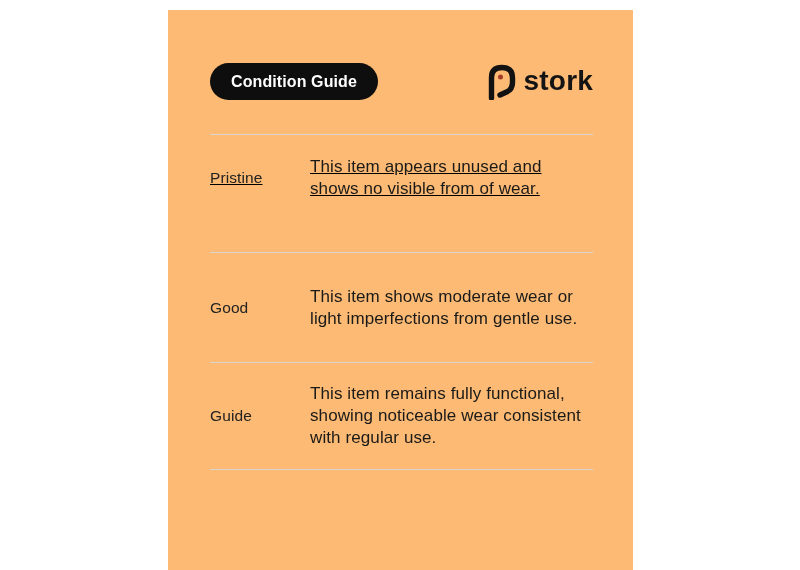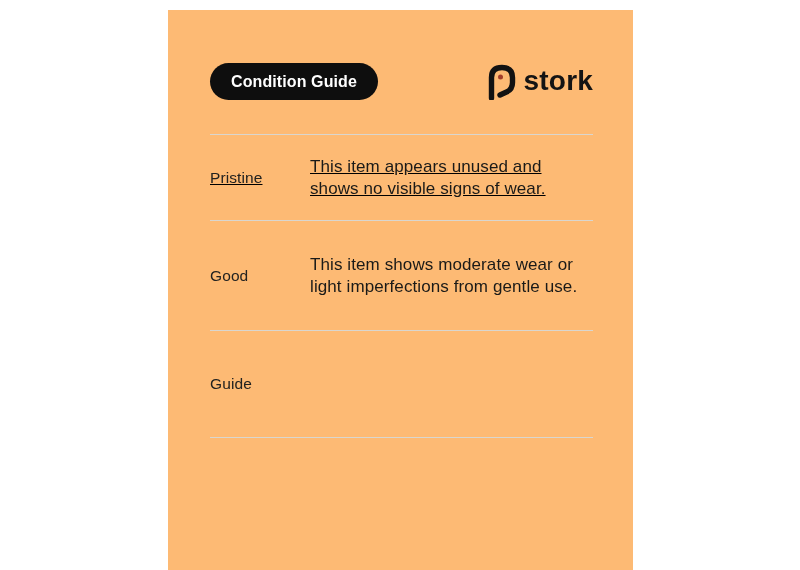--- a/index.html
+++ b/index.html
@@ -67,21 +67,21 @@
   .rows {
     margin: 34px 40px 0 42px;
   }
   .row {
     display: flex;
     align-items: center;
     border-top: 1px solid #d9d6cf;
   }
   .rows .row:last-child { border-bottom: 1px solid #d9d6cf; }
   .h86  { min-height: 86px; text-decoration: underline; }
-  .h110 { min-height: 110px; }
+  .h110 { min-height: 110px; margin-top: 32px; }
   .h108 { min-height: 108px; }
   .row-label {
     width: 100px;
     flex: 0 0 100px;
     font-size: 15.5px;
     color: #222220;
     letter-spacing: 0.1px;
   }
   .row-desc {
     max-width: 292px;
@@ -107,28 +107,29 @@
           <circle cx="13.5" cy="13" r="2.5" fill="#a33d2a"></circle>
         </svg>
         <span class="logo-text">stork</span>
       </div>
     </div>
 
     <div class="rows">
 
       <div class="row h86">
         <div class="row-label">Pristine</div>
-        <div class="row-desc">This item appears unused and shows no visible signs of wear.</div>
+        <div class="row-desc">This item appears unused and shows no visible from of wear.</div>
       </div>
 
 
       <div class="row h110">
         <div class="row-label">Good</div>
         <div class="row-desc">This item shows moderate wear or light imperfections from gentle use.</div>
       </div>
 
       <div class="row h108">
         <div class="row-label">Guide</div>
+        <div class="row-desc">This item remains fully functional, showing noticeable wear consistent with regular use.</div>
       </div>
 
     </div>
   </div>
 </div>
 
 </body></html>

